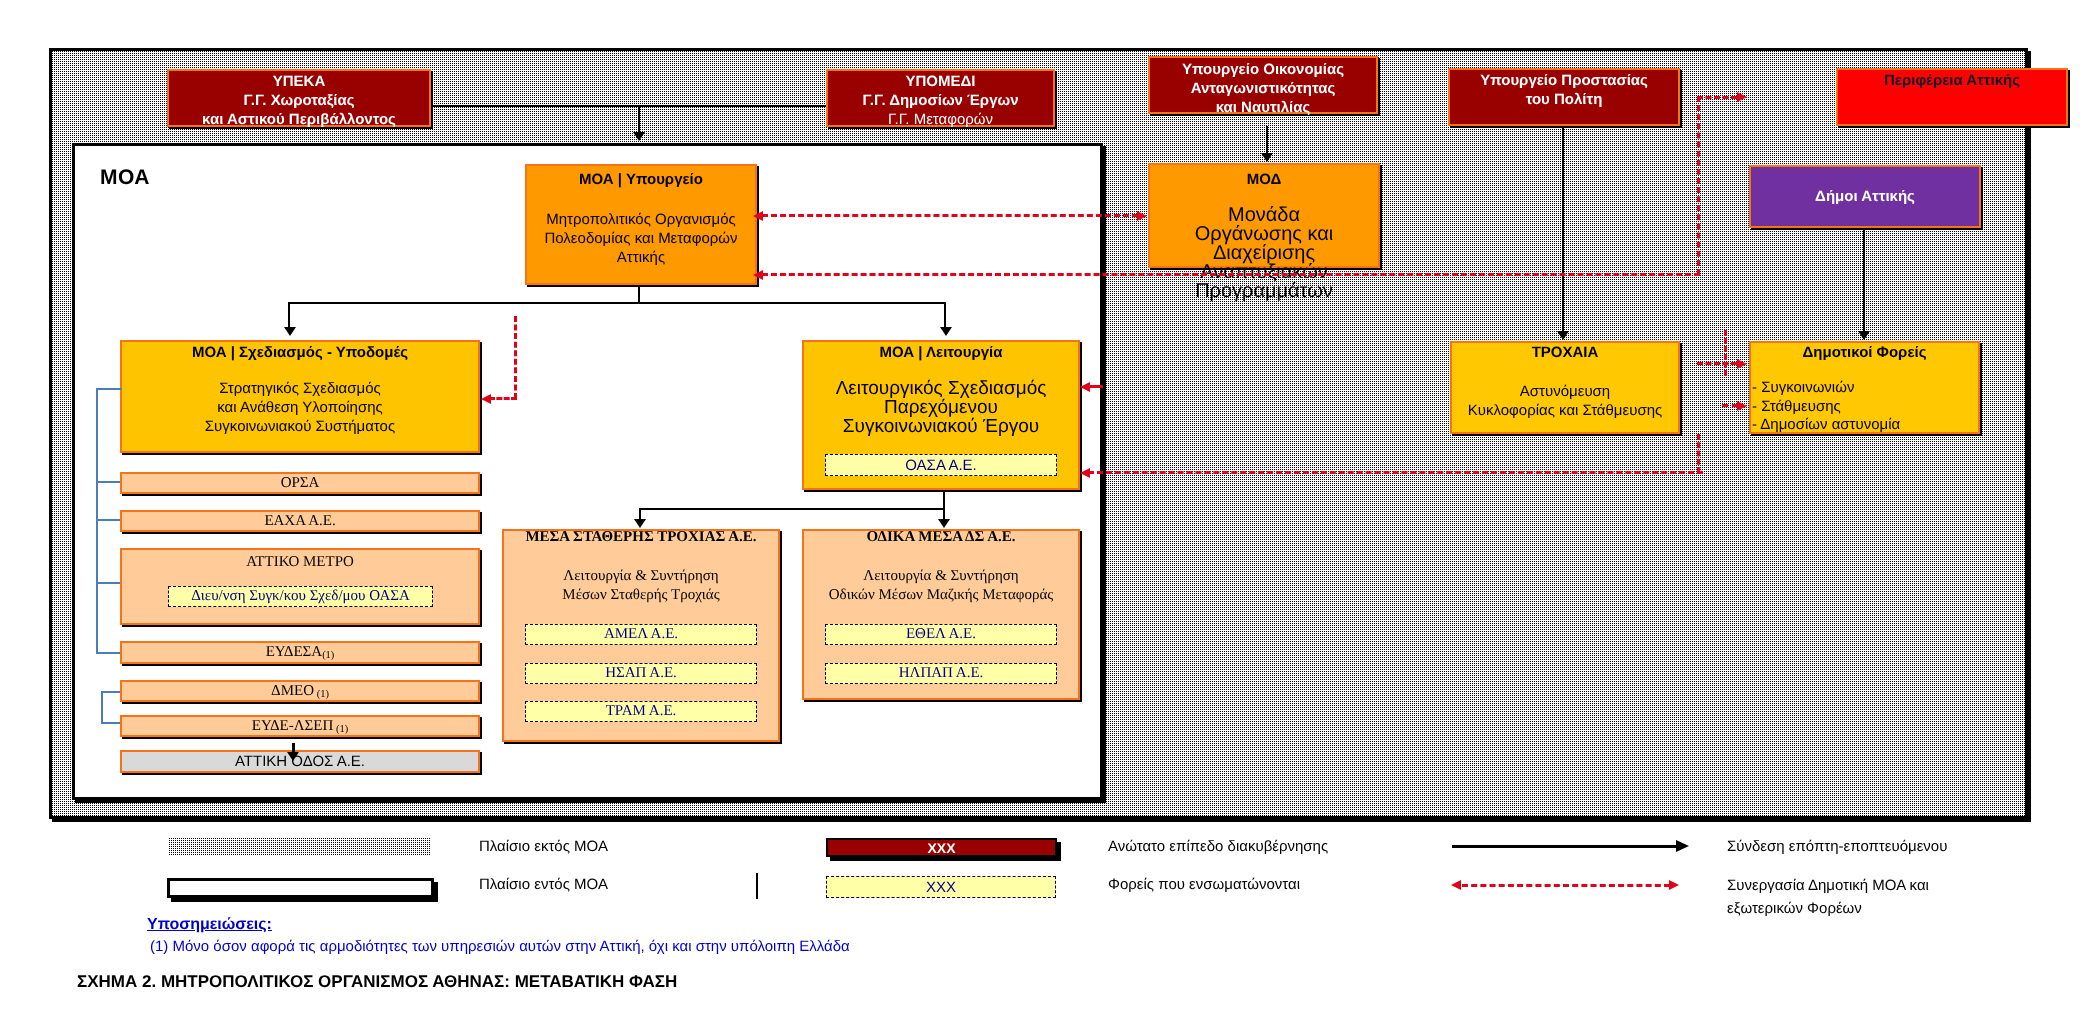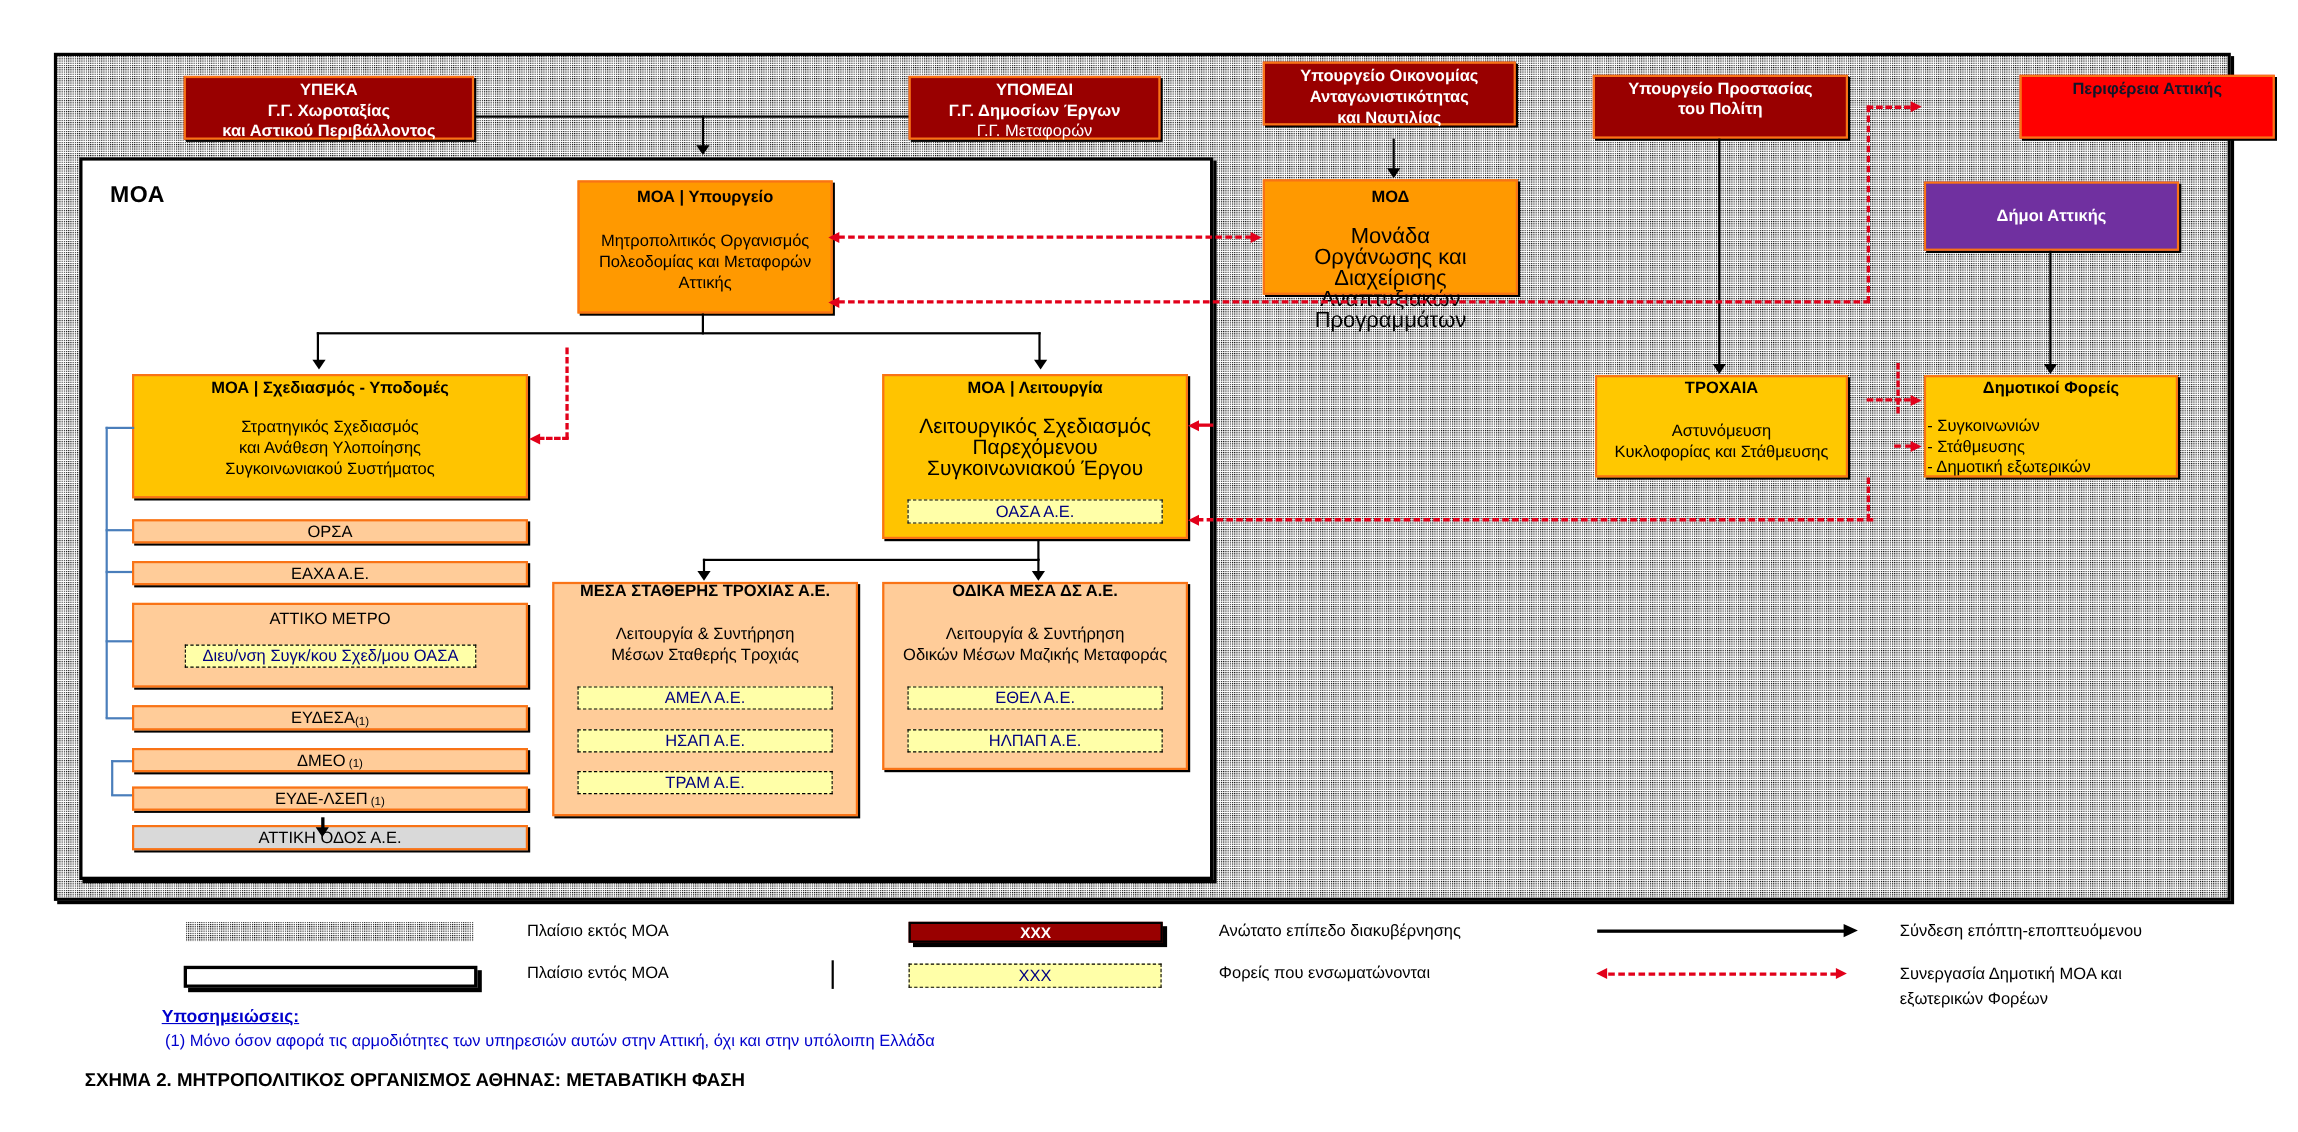--- a/index.html
+++ b/index.html
@@ -45,21 +45,21 @@
   
   .rdash-h{ height:0; border-top:3px dashed #E2001A; }
   .rdash-v{ width:0; border-left:3px dashed #E2001A; }
   .rhead-l{ width:0;height:0;border-top:5px solid transparent;border-bottom:5px solid transparent;border-right:10px solid #E2001A; }
   .rhead-r{ width:0;height:0;border-top:5px solid transparent;border-bottom:5px solid transparent;border-left:10px solid #E2001A; }
 
   
   .chip{ background:#FFFFA8; border:1.6px dashed #000; color:#000080; font-size:15px;
          display:flex;align-items:center;justify-content:center; }
 
-  .peach{ background:#FFCC99; }
+  .peach{ background:#FFCC99;font-family:Liberation Serif, serif; }
   .greyb{ background:#D9D9D9; }
   .cb{ display:flex; align-items:center; justify-content:center; font-size:15px; }
   .sup{ font-size:10.5px; position:relative; top:3px; }
   .lgtxt{ font-size:15px; color:#000; white-space:nowrap; }
   .lg-hatch{ background:#ffffff; overflow:hidden; }
 </style>
 </head>
 <body>
 
 <div class="abs hatch" id="outer-frame">
@@ -142,21 +142,21 @@
     <div>Αστυνόμευση</div>
     <div>Κυκλοφορίας και Στάθμευσης</div>
   </div>
 </div>
 
 <div class="abs box" style="left:1749px;top:341px;width:231px;height:93px;background:#FFC800;">
   <div class="btitle" style="font-size:15px;line-height:19px;margin-top:0px;">Δημοτικοί Φορείς</div>
   <div style="font-size:15px;line-height:18.5px;margin-top:17px;text-align:left;padding-left:1px;">
     <div>- Συγκοινωνιών</div>
     <div>- Στάθμευσης</div>
-    <div>- Δημοτική εξωτερικών</div>
+    <div>- Δημοσίων αστυνομία</div>
   </div>
 </div>
 
 <div class="abs vline" style="left:638px;top:285px;width:2px;height:19px;"></div>
 <div class="abs tline" style="left:288px;top:302px;width:658px;height:2px;"></div>
 <div class="abs vline" style="left:288px;top:302px;width:2px;height:27px;"></div>
 <div class="abs ahead-d" style="left:284px;top:327px;"></div>
 <div class="abs vline" style="left:944px;top:302px;width:2px;height:27px;"></div>
 <div class="abs ahead-d" style="left:940px;top:327px;"></div>
 

